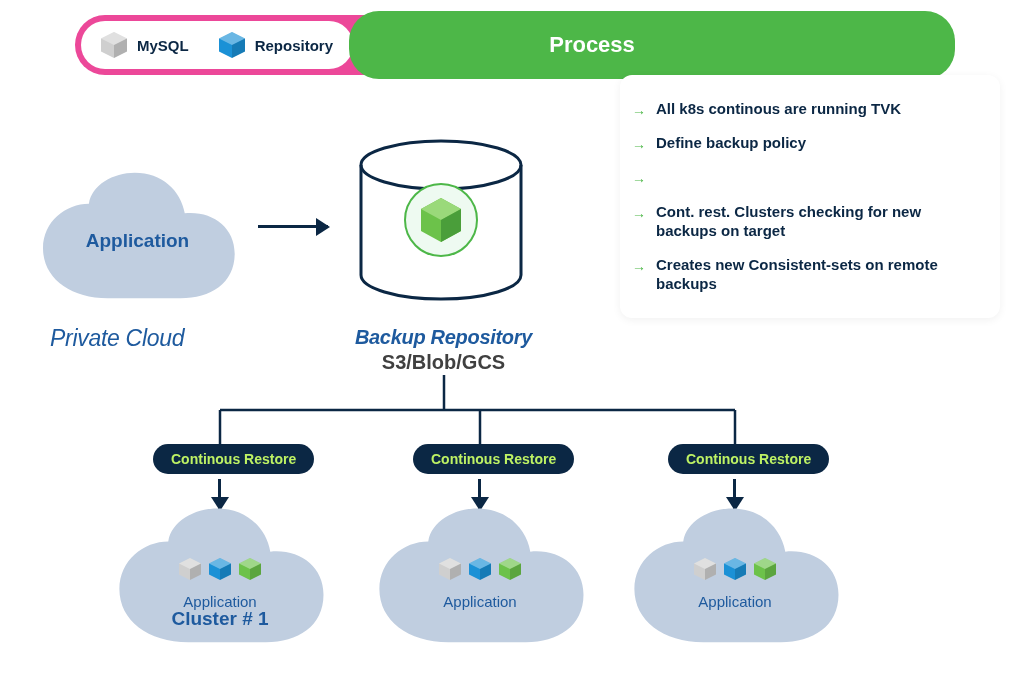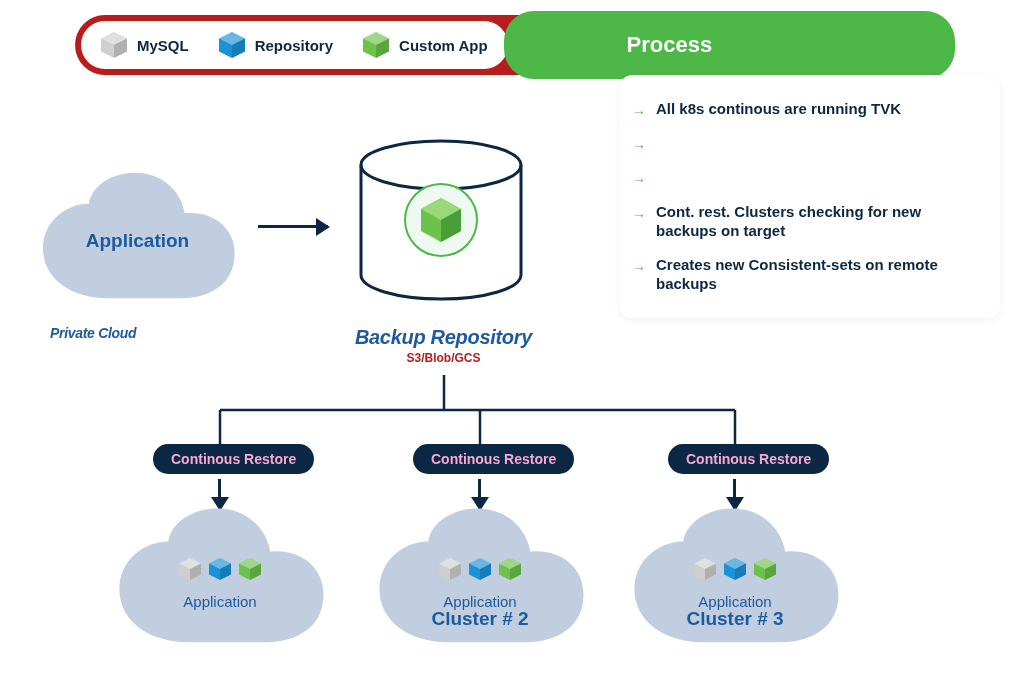--- a/index.html
+++ b/index.html
@@ -12,21 +12,21 @@
     overflow: hidden;
   }
   
   
   .legend-bar {
     position: absolute;
     top: 15px;
     left: 75px;
     width: 880px;
     height: 60px;
-    background: #b91c1c;
+    background: #ec4899;
     border-radius: 30px;
     display: flex;
     align-items: center;
   }
   .legend-inner {
     background: #fff;
     border-radius: 24px;
     height: 48px;
     margin: 6px;
     padding: 0 20px;
@@ -105,22 +105,22 @@
     width: 100%;
     text-align: center;
     font-weight: 700;
     font-size: 19px;
     color: #1e5a9e;
   }
   .private-cloud-label {
     position: absolute;
     top: 325px;
     left: 50px;
-    font-weight: 700;
-    font-size: 14px;
+    font-weight: 400;
+    font-size: 23px;
     color: #1e5a9e;
     font-style: italic;
     letter-spacing: -0.3px;
   }
   
   
   .arrow-right {
     position: absolute;
     top: 225px;
     left: 258px;
@@ -155,40 +155,40 @@
   }
   .repo-label .title {
     font-weight: 800;
     font-size: 20px;
     color: #1e5a9e;
     font-style: italic;
     letter-spacing: -0.3px;
   }
   .repo-label .subtitle {
     font-weight: 700;
-    font-size: 12px;
-    color: #b91c1c;
+    font-size: 20px;
+    color: #404040;
     margin-top: 2px;
   }
   
   
   .tree-connector {
     position: absolute;
     top: 375px;
     left: 0;
     width: 1024px;
     height: 90px;
   }
   
   
   .restore-pill {
     position: absolute;
     top: 444px;
     background: #0b2744;
-    color: #f9a8d4;
+    color: #bef264;
     font-size: 14px;
     font-weight: 600;
     padding: 7px 18px;
     border-radius: 16px;
     white-space: nowrap;
   }
   
   
   .arrow-down {
     position: absolute;
@@ -262,40 +262,35 @@
           <use href="#cube-small"></use>
         </svg>
       <span>MySQL</span>
     </div>
     <div class="legend-item">
       <svg width="26" height="26" viewBox="0 0 24 24" style="color:#1b91d6">
           <use href="#cube-small"></use>
         </svg>
       <span>Repository</span>
     </div>
-    <div class="legend-item">
-      <svg width="26" height="26" viewBox="0 0 24 24" style="color:#6cc24a">
-          <use href="#cube-small"></use>
-        </svg>
-      <span>Custom App</span>
-    </div>
   </div>
   <div class="process-pill">
     <span>Process</span>
   </div>
 </div>
 
 <div class="process-panel">
   <ul class="process-list">
     <li>
         <span class="arrow-bullet">→</span>
         <span>All k8s continous are running TVK</span>
       </li>
     <li>
         <span class="arrow-bullet">→</span>
+        <span>Define backup policy</span>
       </li>
     <li>
         <span class="arrow-bullet">→</span>
       </li>
     <li>
         <span class="arrow-bullet">→</span>
         <span>Cont. rest. Clusters checking for new backups on target</span>
       </li>
     <li>
         <span class="arrow-bullet">→</span>
@@ -363,56 +358,55 @@
       </svg>
     <svg width="22" height="22" viewBox="0 0 24 24" style="color:#1b91d6">
         <use href="#cube-small"></use>
       </svg>
     <svg width="22" height="22" viewBox="0 0 24 24" style="color:#6cc24a">
         <use href="#cube-small"></use>
       </svg>
   </div>
   <div class="cluster-label">
     <div class="app-text">Application</div>
+    <div class="cluster-text">Cluster # 1</div>
   </div>
 </div>
 
 <div class="cluster-cloud" style="left:365px">
   <svg width="230" height="165" viewBox="0 0 160 100">
     <use href="#cloud-shape" fill="#c0cee0"></use>
   </svg>
   <div class="cluster-icons">
     <svg width="22" height="22" viewBox="0 0 24 24" style="color:#cfcfcf">
         <use href="#cube-small"></use>
       </svg>
     <svg width="22" height="22" viewBox="0 0 24 24" style="color:#1b91d6">
         <use href="#cube-small"></use>
       </svg>
     <svg width="22" height="22" viewBox="0 0 24 24" style="color:#6cc24a">
         <use href="#cube-small"></use>
       </svg>
   </div>
   <div class="cluster-label">
     <div class="app-text">Application</div>
-    <div class="cluster-text">Cluster # 2</div>
   </div>
 </div>
 
 <div class="cluster-cloud" style="left:620px">
   <svg width="230" height="165" viewBox="0 0 160 100">
     <use href="#cloud-shape" fill="#c0cee0"></use>
   </svg>
   <div class="cluster-icons">
     <svg width="22" height="22" viewBox="0 0 24 24" style="color:#cfcfcf">
         <use href="#cube-small"></use>
       </svg>
     <svg width="22" height="22" viewBox="0 0 24 24" style="color:#1b91d6">
         <use href="#cube-small"></use>
       </svg>
     <svg width="22" height="22" viewBox="0 0 24 24" style="color:#6cc24a">
         <use href="#cube-small"></use>
       </svg>
   </div>
   <div class="cluster-label">
     <div class="app-text">Application</div>
-    <div class="cluster-text">Cluster # 3</div>
   </div>
 </div>
 
 </body></html>

